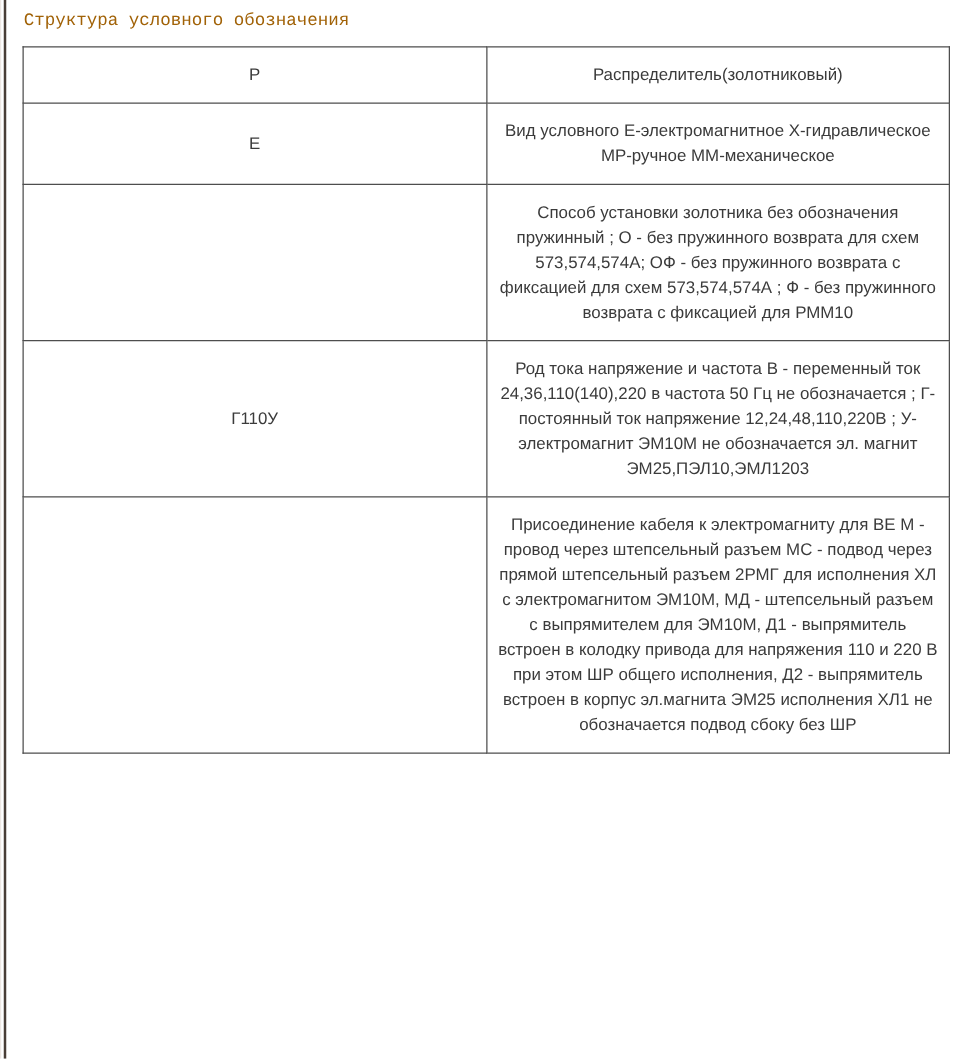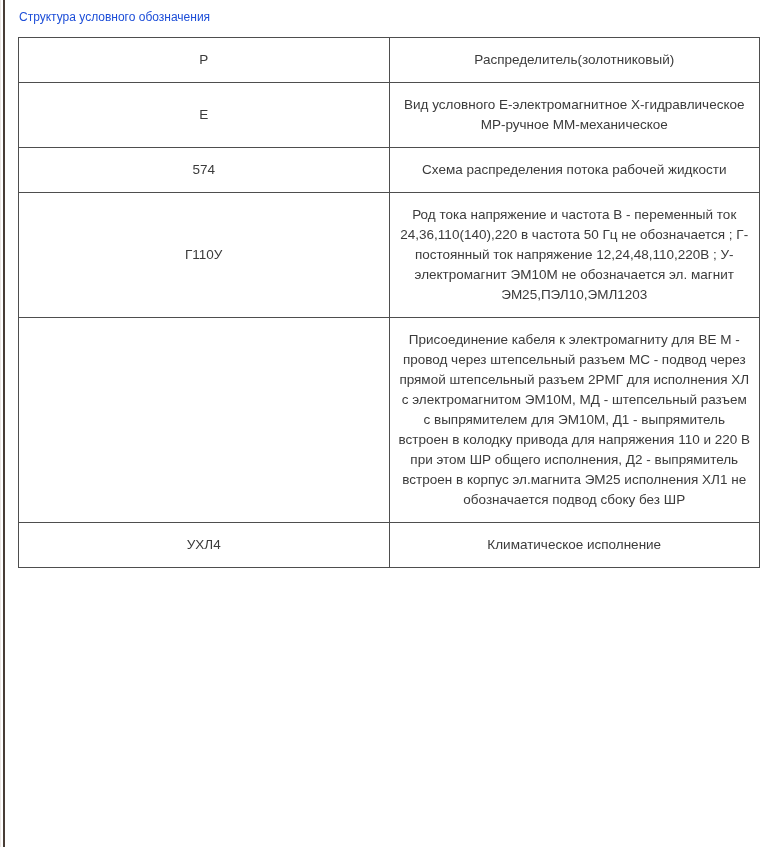--- a/index.html
+++ b/index.html
@@ -30,24 +30,25 @@
     background: #483d36;
   }
   .content {
     position: absolute;
     left: 18px;
     top: 9px;
     width: 742px;
   }
   .page-title {
     margin: 0 0 11px 1px;
-    font-size: 12px;
+    font-size: 14px;
     font-weight: normal;
-    color: #1d4ed8;
+    color: #a16207;
     line-height: 17px;
+    font-family: Liberation Mono, monospace;
   }
   table.designation-table {
     width: 742px;
     border-collapse: collapse;
     table-layout: fixed;
   }
   table.designation-table td {
     border: 1px solid #4e4e4e;
     padding: 12px 8px;
     text-align: center;
@@ -74,36 +75,32 @@
     <td class="code-cell">Р</td>
     <td class="desc-cell">Распределитель(золотниковый)</td>
   </tr>
 
   <tr>
     <td class="code-cell">Е</td>
     <td class="desc-cell">Вид условного Е-электромагнитное Х-гидравлическое МР-ручное ММ-механическое</td>
   </tr>
 
 
+
   <tr>
-    <td class="code-cell">574</td>
-    <td class="desc-cell">Схема распределения потока рабочей жидкости</td>
+    <td class="code-cell"></td>
+    <td class="desc-cell">Способ установки золотника без обозначения пружинный ; О - без пружинного возврата для схем 573,574,574А; ОФ - без пружинного возврата с фиксацией для схем 573,574,574А ; Ф - без пружинного возврата с фиксацией для РММ10</td>
   </tr>
-
 
   <tr>
     <td class="code-cell">Г110У</td>
     <td class="desc-cell">Род тока напряжение и частота В - переменный ток 24,36,110(140),220 в частота 50 Гц не обозначается ; Г-постоянный ток напряжение 12,24,48,110,220В ; У-электромагнит ЭМ10М не обозначается эл. магнит ЭМ25,ПЭЛ10,ЭМЛ1203</td>
   </tr>
 
 
   <tr>
     <td class="code-cell"></td>
     <td class="desc-cell">Присоединение кабеля к электромагниту для ВЕ М - провод через штепсельный разъем МС - подвод через прямой штепсельный разъем 2РМГ для исполнения ХЛ с электромагнитом ЭМ10М, МД - штепсельный разъем с выпрямителем для ЭМ10М, Д1 - выпрямитель встроен в колодку привода для напряжения 110 и 220 В при этом ШР общего исполнения, Д2 - выпрямитель встроен в корпус эл.магнита ЭМ25 исполнения ХЛ1 не обозначается подвод сбоку без ШР</td>
   </tr>
 
-  <tr>
-    <td class="code-cell">УХЛ4</td>
-    <td class="desc-cell">Климатическое исполнение</td>
-  </tr>
 </tbody>
   </table>
 </div>
 
 </body></html>

